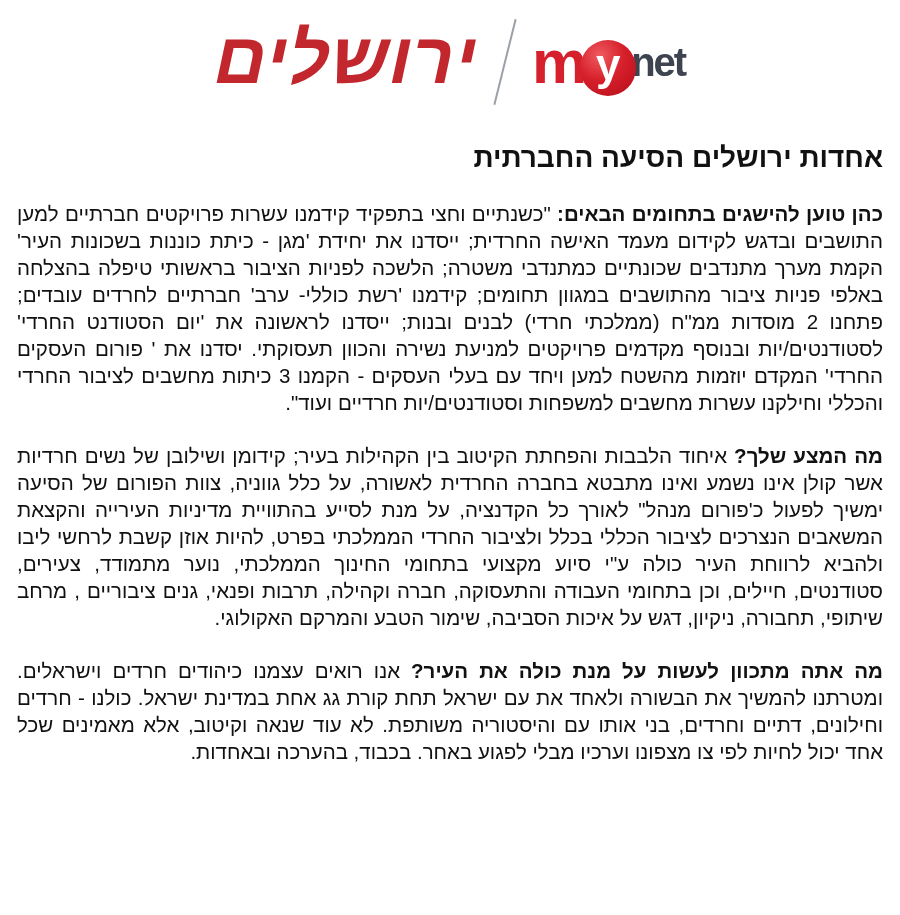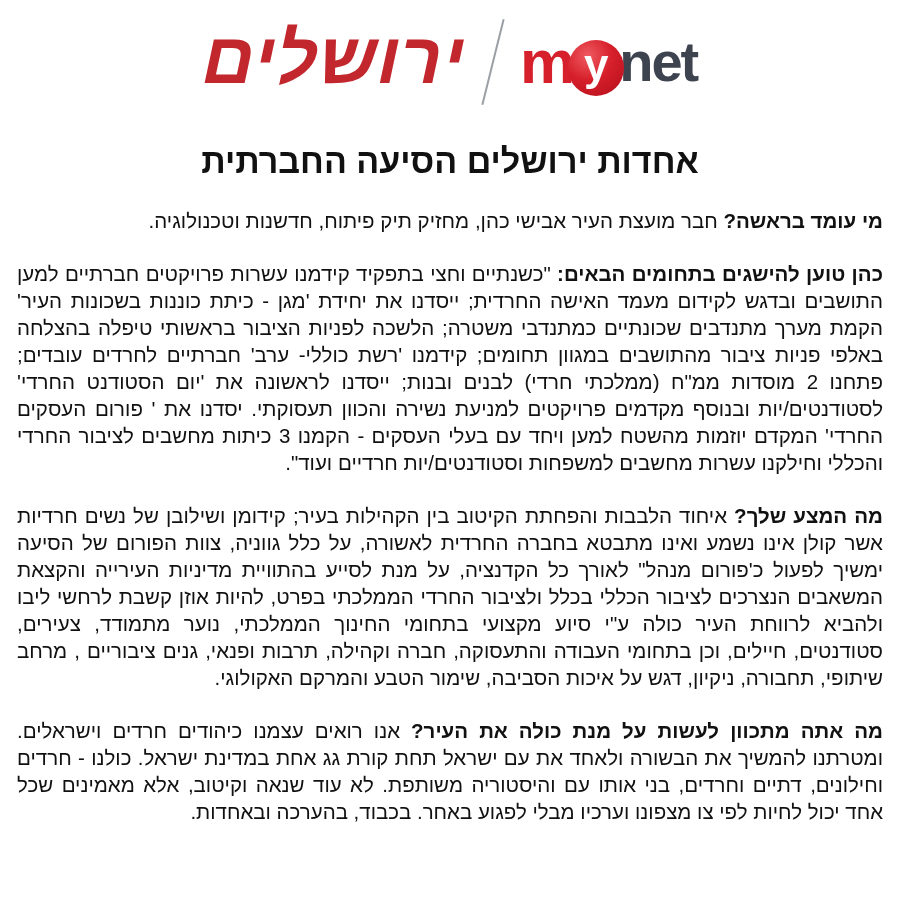--- a/index.html
+++ b/index.html
@@ -64,34 +64,33 @@
     align-items: center;
     justify-content: center;
     margin: 0 -5px;
     transform: translateY(6px);
     z-index: 1;
     padding-bottom: 6px;
     box-sizing: border-box;
   }
   .my-net {
     color: #3d4450;
-    font-size: 56px;
+    font-size: 40px;
     font-weight: bold;
     letter-spacing: -2px;
   }
   
   .article {
     width: 866px;
     margin: 0 auto;
     direction: rtl;
     color: #111111;
   }
   .article-title {
-    text-align: center;
-    font-size: 34px;
+    font-size: 28px;
     font-weight: bold;
     margin: 30px 0 0 0;
     color: #111111;
   }
   .para {
     font-size: 20.5px;
     line-height: 27px;
     text-align: justify;
     margin: 26px 0 0 0;
   }
@@ -110,23 +109,20 @@
     <div class="logo-mynet">
       <span class="my-m">m</span>
       <span class="my-y">y</span>
       <span class="my-net">net</span>
     </div>
   </header>
 
   <main class="article">
     <h1 class="article-title">אחדות ירושלים הסיעה החברתית</h1>
 
-    <p class="para">
-      <b>מי עומד בראשה?</b><span> חבר מועצת העיר אבישי כהן, מחזיק תיק פיתוח, חדשנות וטכנולוגיה.</span>
-    </p>
 
     <p class="para">
       <b>כהן טוען להישגים בתחומים הבאים:</b><span> "כשנתיים וחצי בתפקיד קידמנו עשרות פרויקטים חברתיים למען התושבים ובדגש לקידום מעמד האישה החרדית;  ייסדנו את יחידת 'מגן - כיתת כוננות בשכונות העיר' הקמת מערך מתנדבים שכונתיים כמתנדבי משטרה; הלשכה לפניות הציבור בראשותי טיפלה בהצלחה באלפי פניות ציבור מהתושבים במגוון תחומים; קידמנו 'רשת כוללי- ערב' חברתיים לחרדים עובדים; פתחנו 2 מוסדות ממ"ח (ממלכתי חרדי) לבנים ובנות; ייסדנו לראשונה את 'יום הסטודנט החרדי' לסטודנטים/יות ובנוסף מקדמים פרויקטים למניעת נשירה והכוון תעסוקתי. יסדנו את ' פורום העסקים החרדי' המקדם יוזמות מהשטח למען ויחד עם בעלי העסקים - הקמנו 3 כיתות מחשבים לציבור החרדי והכללי וחילקנו עשרות מחשבים למשפחות וסטודנטים/יות חרדיים ועוד".</span>
     </p>
 
     <p class="para">
       <b>מה המצע שלך?</b><span> איחוד הלבבות והפחתת הקיטוב בין הקהילות בעיר; קידומן ושילובן של נשים חרדיות אשר קולן אינו נשמע ואינו מתבטא בחברה החרדית לאשורה, על כלל גווניה, צוות הפורום של הסיעה ימשיך לפעול כ'פורום מנהל" לאורך כל הקדנציה, על מנת לסייע בהתוויית מדיניות העירייה והקצאת המשאבים הנצרכים לציבור הכללי בכלל ולציבור החרדי הממלכתי בפרט, להיות אוזן קשבת לרחשי ליבו ולהביא לרווחת העיר כולה ע"י סיוע מקצועי בתחומי החינוך הממלכתי, נוער מתמודד, צעירים, סטודנטים, חיילים, וכן בתחומי העבודה והתעסוקה, חברה וקהילה, תרבות ופנאי, גנים ציבוריים , מרחב שיתופי, תחבורה, ניקיון, דגש על איכות הסביבה, שימור הטבע והמרקם האקולוגי.</span>
     </p>
 
     <p class="para">

